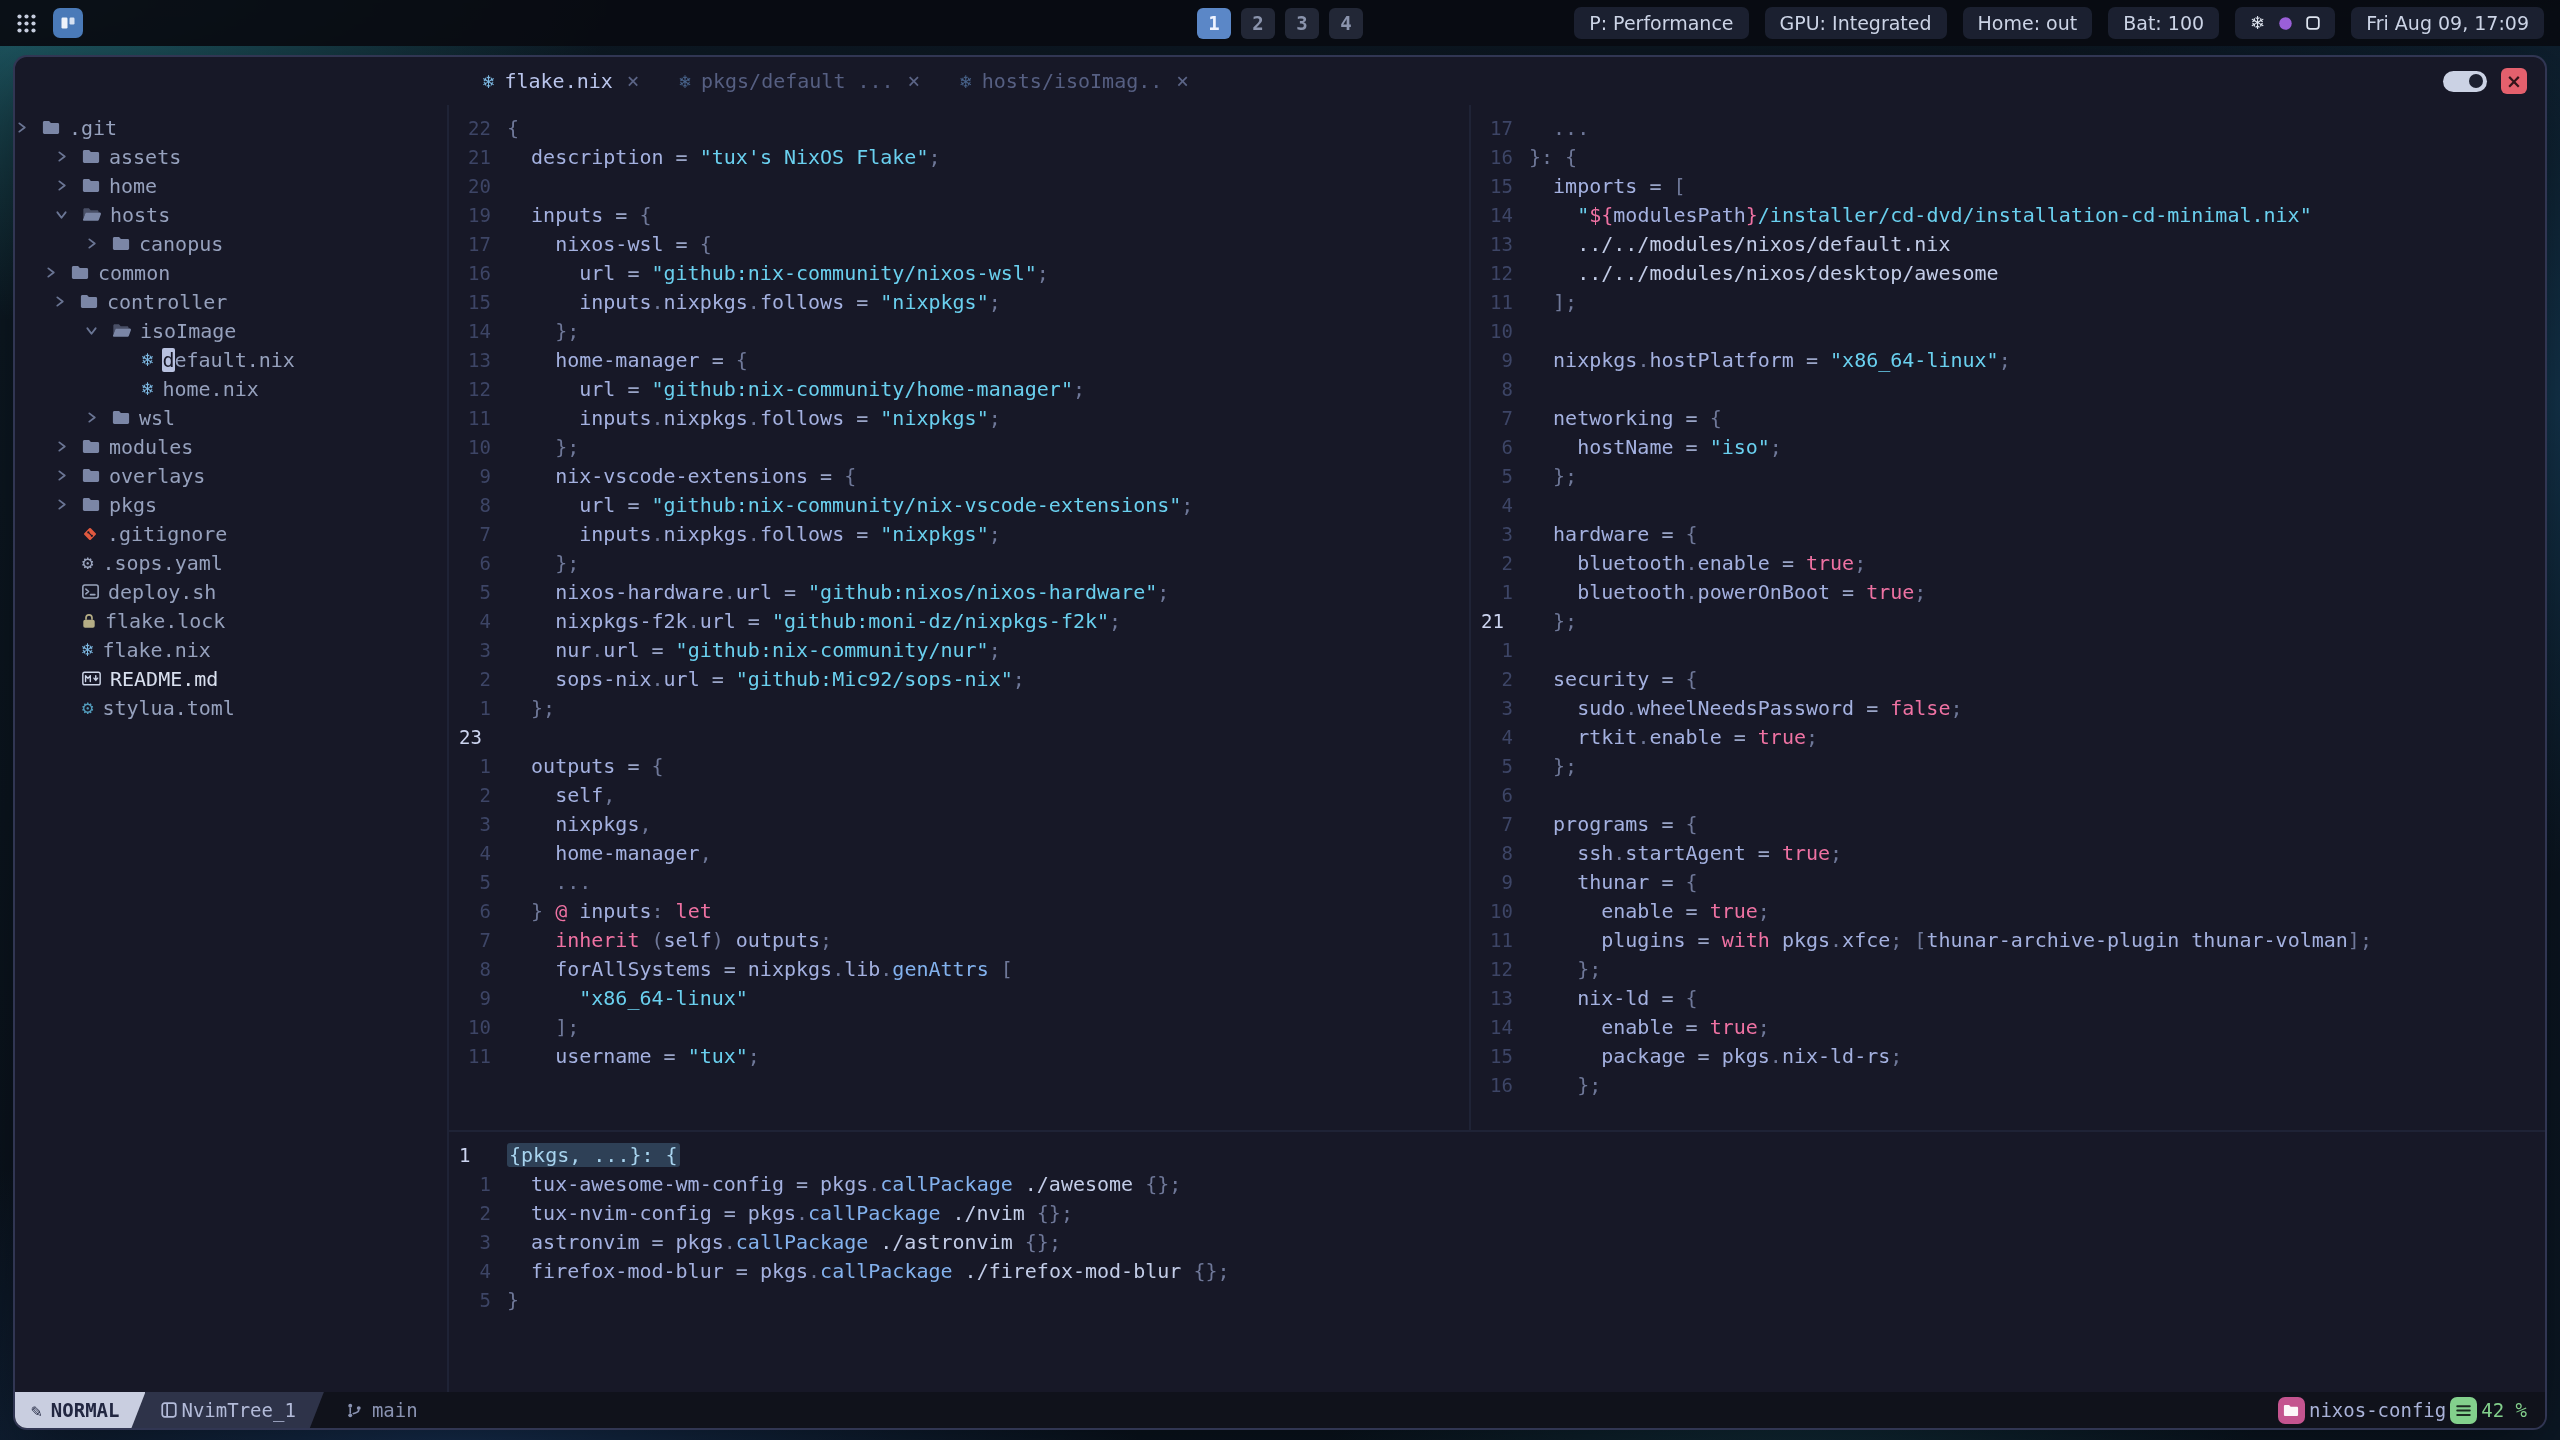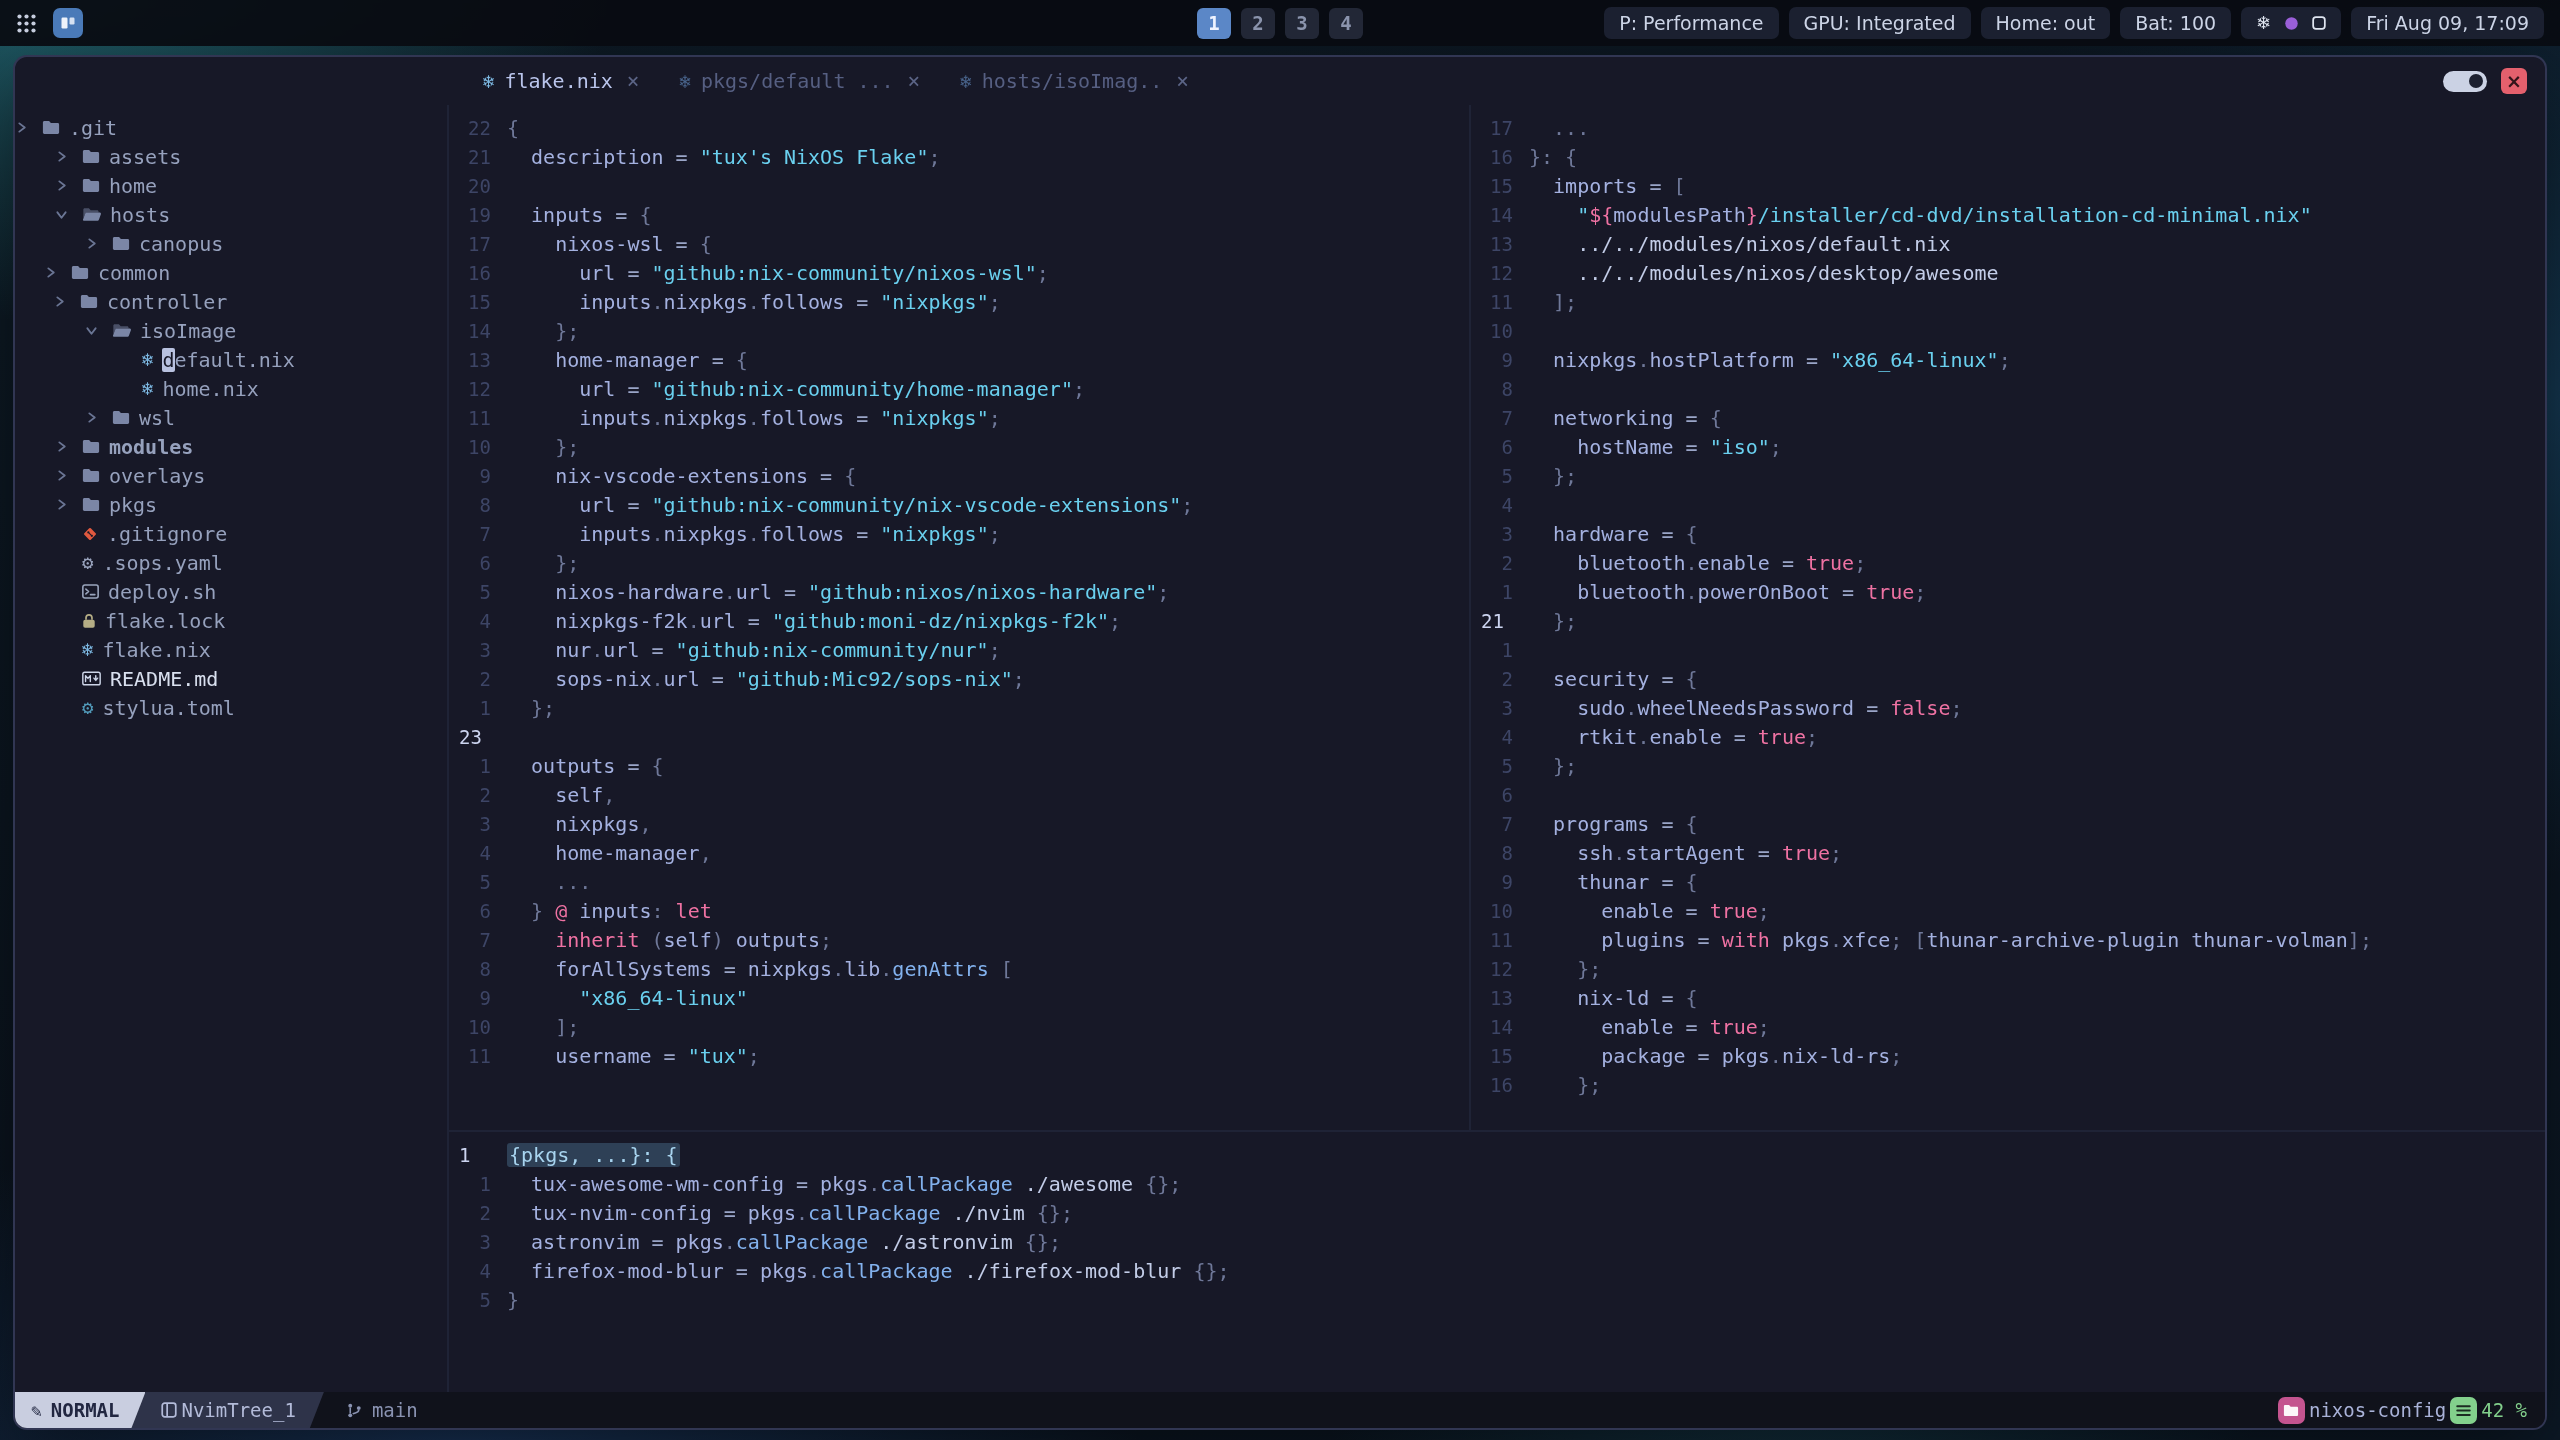--- a/index.html
+++ b/index.html
@@ -19,21 +19,21 @@
   
   .topbar{position:absolute;top:0;left:0;right:0;height:46px;display:flex;align-items:center;
     padding:0 16px;background:rgba(9,11,17,.93);z-index:5}
   .tb-left{display:flex;align-items:center;gap:16px}
   .launcher{color:#c6cdde;display:flex;align-items:center;cursor:pointer}
   .badge-app{width:30px;height:30px;border-radius:7px;background:#4a7ab8;display:flex;align-items:center;justify-content:center}
   .tb-center{position:absolute;left:50%;transform:translateX(-50%);display:flex;gap:10px}
   .ws{min-width:34px;height:31px;padding:0 6px;border-radius:6px;background:#222736;color:#8b94ad;
     font:600 19px "DejaVu Sans Mono",monospace;display:flex;align-items:center;justify-content:center;cursor:pointer}
   .ws.active{background:var(--accent,#5b87c7);color:#eef3ff}
-  .tb-right{margin-left:auto;display:flex;align-items:center;gap:10px}
+  .tb-right{margin-left:auto;display:flex;align-items:center;gap:16px}
   .pill{height:32px;border-radius:7px;background:#1b2030;color:#ccd4e6;font-size:19px;
     display:flex;align-items:center;padding:0 15px;gap:14px;white-space:nowrap}
   .pill.tray{gap:13px;color:#dfe5f0}
   .traychar{font-size:18px;line-height:1;color:#dfe5f0}
 
   
   .window{position:absolute;top:55px;left:13px;right:13px;bottom:10px;background:#171827;
     border:2px solid rgba(110,126,184,.30);border-radius:14px;display:flex;flex-direction:column;
     overflow:hidden;box-shadow:0 26px 90px rgba(0,0,0,.55);z-index:4}
 
@@ -330,21 +330,21 @@
               <path d="M4 2.2L9 6l-5 3.8" fill="none" stroke="currentColor" stroke-width="1.7" stroke-linecap="round" stroke-linejoin="round"></path>
             </svg>
           </span>
           <span class="icn fi-folder">
             <svg viewBox="0 0 16 13" width="18" height="15">
               <path d="M.8 2.1C.8 1.4 1.4.8 2.1.8h4.2l1.6 1.8h6A1.3 1.3 0 0 1 15.2 3.9v7c0 .7-.6 1.3-1.3 1.3H2.1C1.4 12.2.8 11.6.8 10.9z" fill="currentColor"></path>
             </svg>
           </span>
           <span class="tlabel">wsl</span>
         </div>
-        <div class="trow" style="padding-left: 40px; font-weight: bold;">
+        <div class="trow" style="padding-left: 40px;">
           <span class="chev">
             <svg viewBox="0 0 12 12" width="13" height="13">
               <path d="M4 2.2L9 6l-5 3.8" fill="none" stroke="currentColor" stroke-width="1.7" stroke-linecap="round" stroke-linejoin="round"></path>
             </svg>
           </span>
           <span class="icn fi-folder">
             <svg viewBox="0 0 16 13" width="18" height="15">
               <path d="M.8 2.1C.8 1.4 1.4.8 2.1.8h4.2l1.6 1.8h6A1.3 1.3 0 0 1 15.2 3.9v7c0 .7-.6 1.3-1.3 1.3H2.1C1.4 12.2.8 11.6.8 10.9z" fill="currentColor"></path>
             </svg>
           </span>

